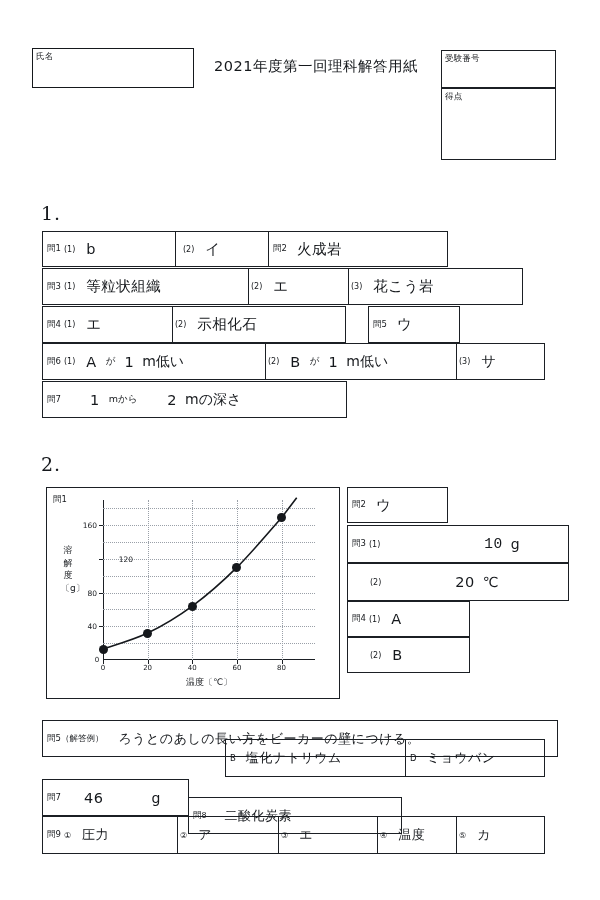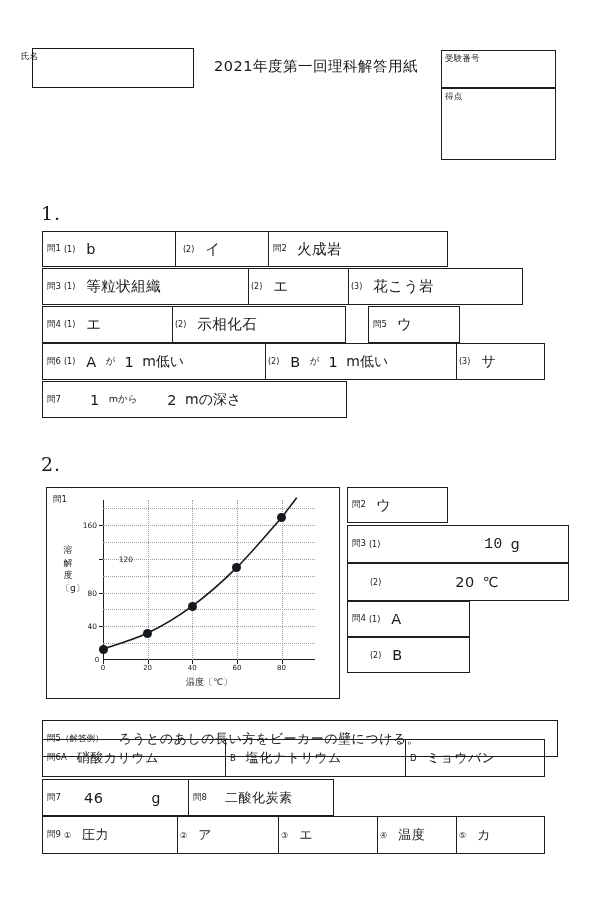--- a/index.html
+++ b/index.html
@@ -167,21 +167,21 @@
     position: absolute;
     font-size: 8.5px;
   }
 </style>
 </head>
 <body>
 
 <div class="page">
 
   <div class="bx namebox" style="left:32px; top:48px; width:162px; height:40px;"></div>
-  <div class="tiny-label" style="left:21px; top:52px;">氏名</div>
+  <div class="tiny-label" style="left:36px; top:52px;">氏名</div>
 
   <div class="sheet-title" style="left:214px; top:57px;">2021年度第一回理科解答用紙</div>
 
   <div class="bx" style="left:441px; top:50px; width:115px; height:38px;"></div>
   <div class="tiny-label" style="left:445px; top:54px;">受験番号</div>
 
   <div class="bx" style="left:441px; top:88px; width:115px; height:72px;"></div>
   <div class="tiny-label" style="left:445px; top:92px;">得点</div>
 
   <div class="section-num" style="left:41px; top:202px;">1.</div>
@@ -354,39 +354,35 @@
   <div class="cell" style="left:347px; top:637px; width:123px; height:36px;">
     <span class="sub" style="margin-left:22px;">(2)</span>
     <span class="ans">B</span>
   </div>
 
   <div class="cell" style="left:42px; top:720px; width:516px; height:37px;">
     <span class="qlab">問5（解答例）</span>
     <span class="ans sm" style="margin-left:14px;">ろうとのあしの長い方をビーカーの壁につける。</span>
   </div>
 
-  <div class="cell" style="left:42px; top:739px; width:184px; height:38px;">
-    <span class="qlab">問6A</span>
-    <span class="ans sm">硝酸カリウム</span>
-  </div>
   <div class="cell" style="left:225px; top:739px; width:181px; height:38px;">
     <span class="qlab">B</span>
     <span class="ans sm">塩化ナトリウム</span>
   </div>
   <div class="cell" style="left:405px; top:739px; width:140px; height:38px;">
     <span class="qlab">D</span>
     <span class="ans sm">ミョウバン</span>
   </div>
 
   <div class="cell" style="left:42px; top:779px; width:147px; height:37px;">
     <span class="qlab">問7</span>
     <span class="ans" style="margin-left:22px;">46</span>
     <span class="unit" style="margin-left:48px;">g</span>
   </div>
-  <div class="cell" style="left:188px; top:779px; width:146px; height:37px;">
+  <div class="cell" style="left:188px; top:797px; width:214px; height:37px;font-family:Liberation Mono, monospace;">
     <span class="qlab">問8</span>
     <span class="ans sm" style="margin-left:17px;">二酸化炭素</span>
   </div>
 
   <div class="cell" style="left:42px; top:816px; width:136px; height:38px;">
     <span class="qlab">問9</span>
     <span class="sub">①</span>
     <span class="ans sm">圧力</span>
   </div>
   <div class="cell" style="left:177px; top:816px; width:102px; height:38px;">

